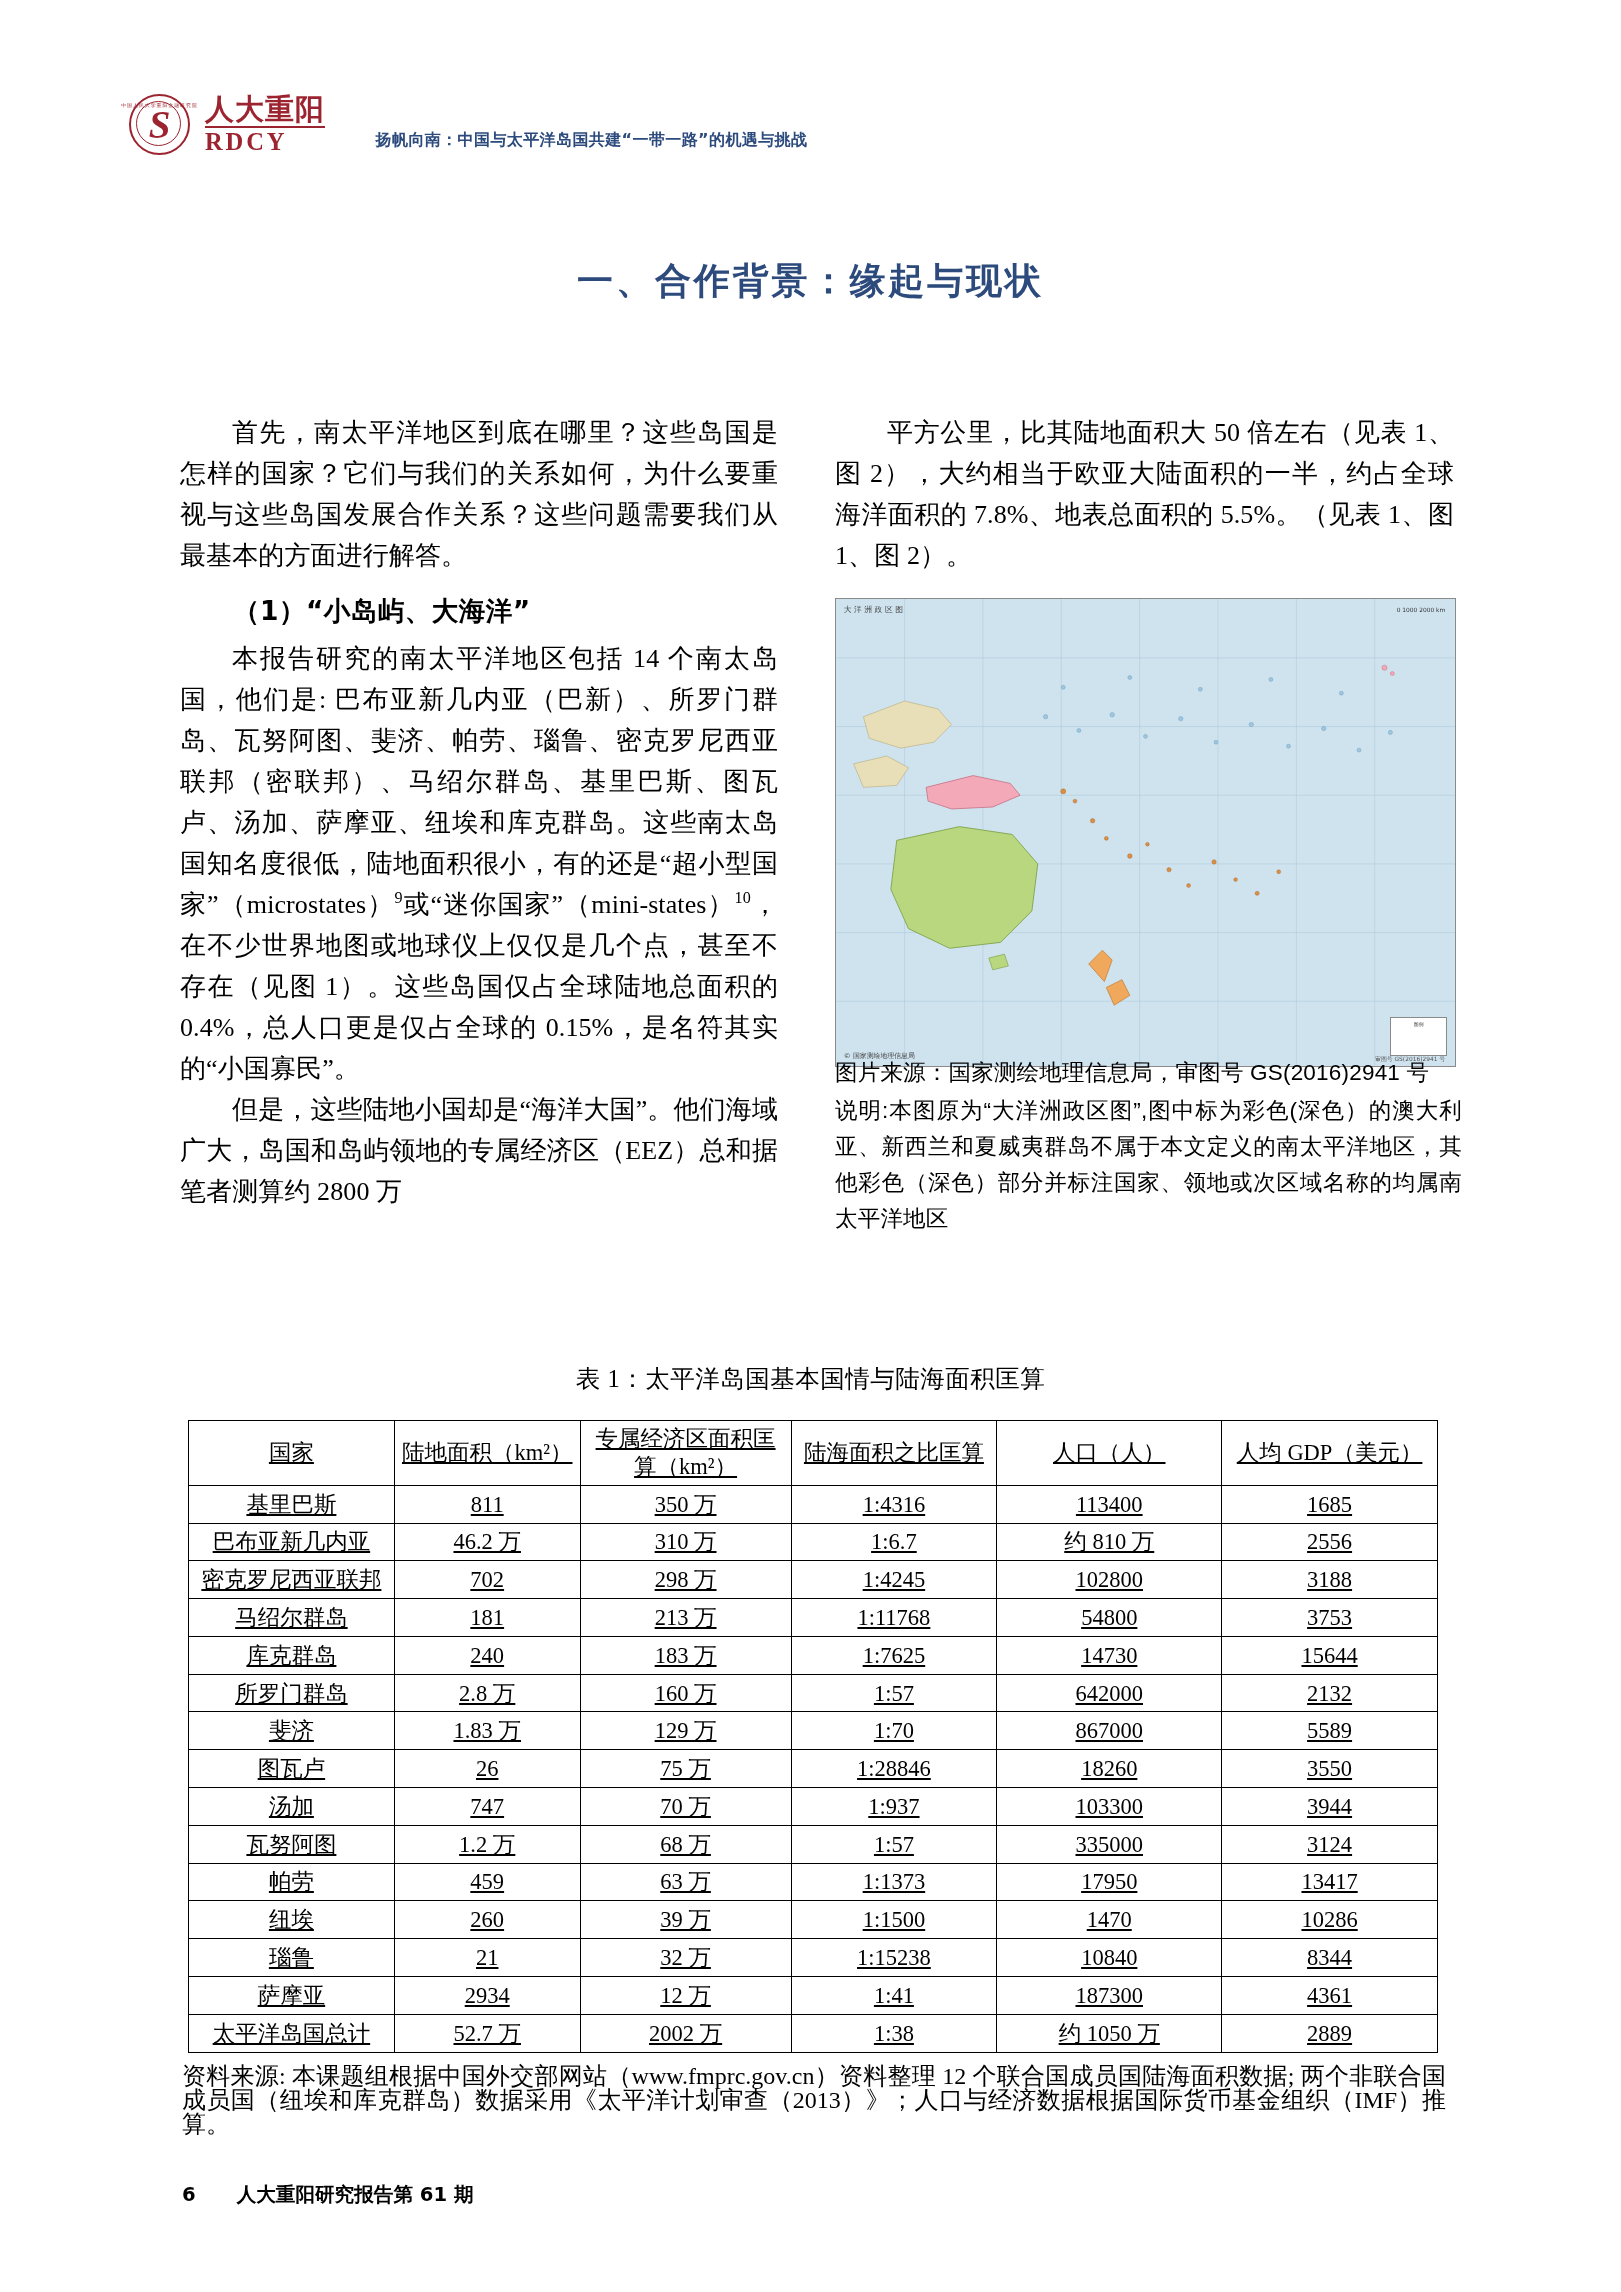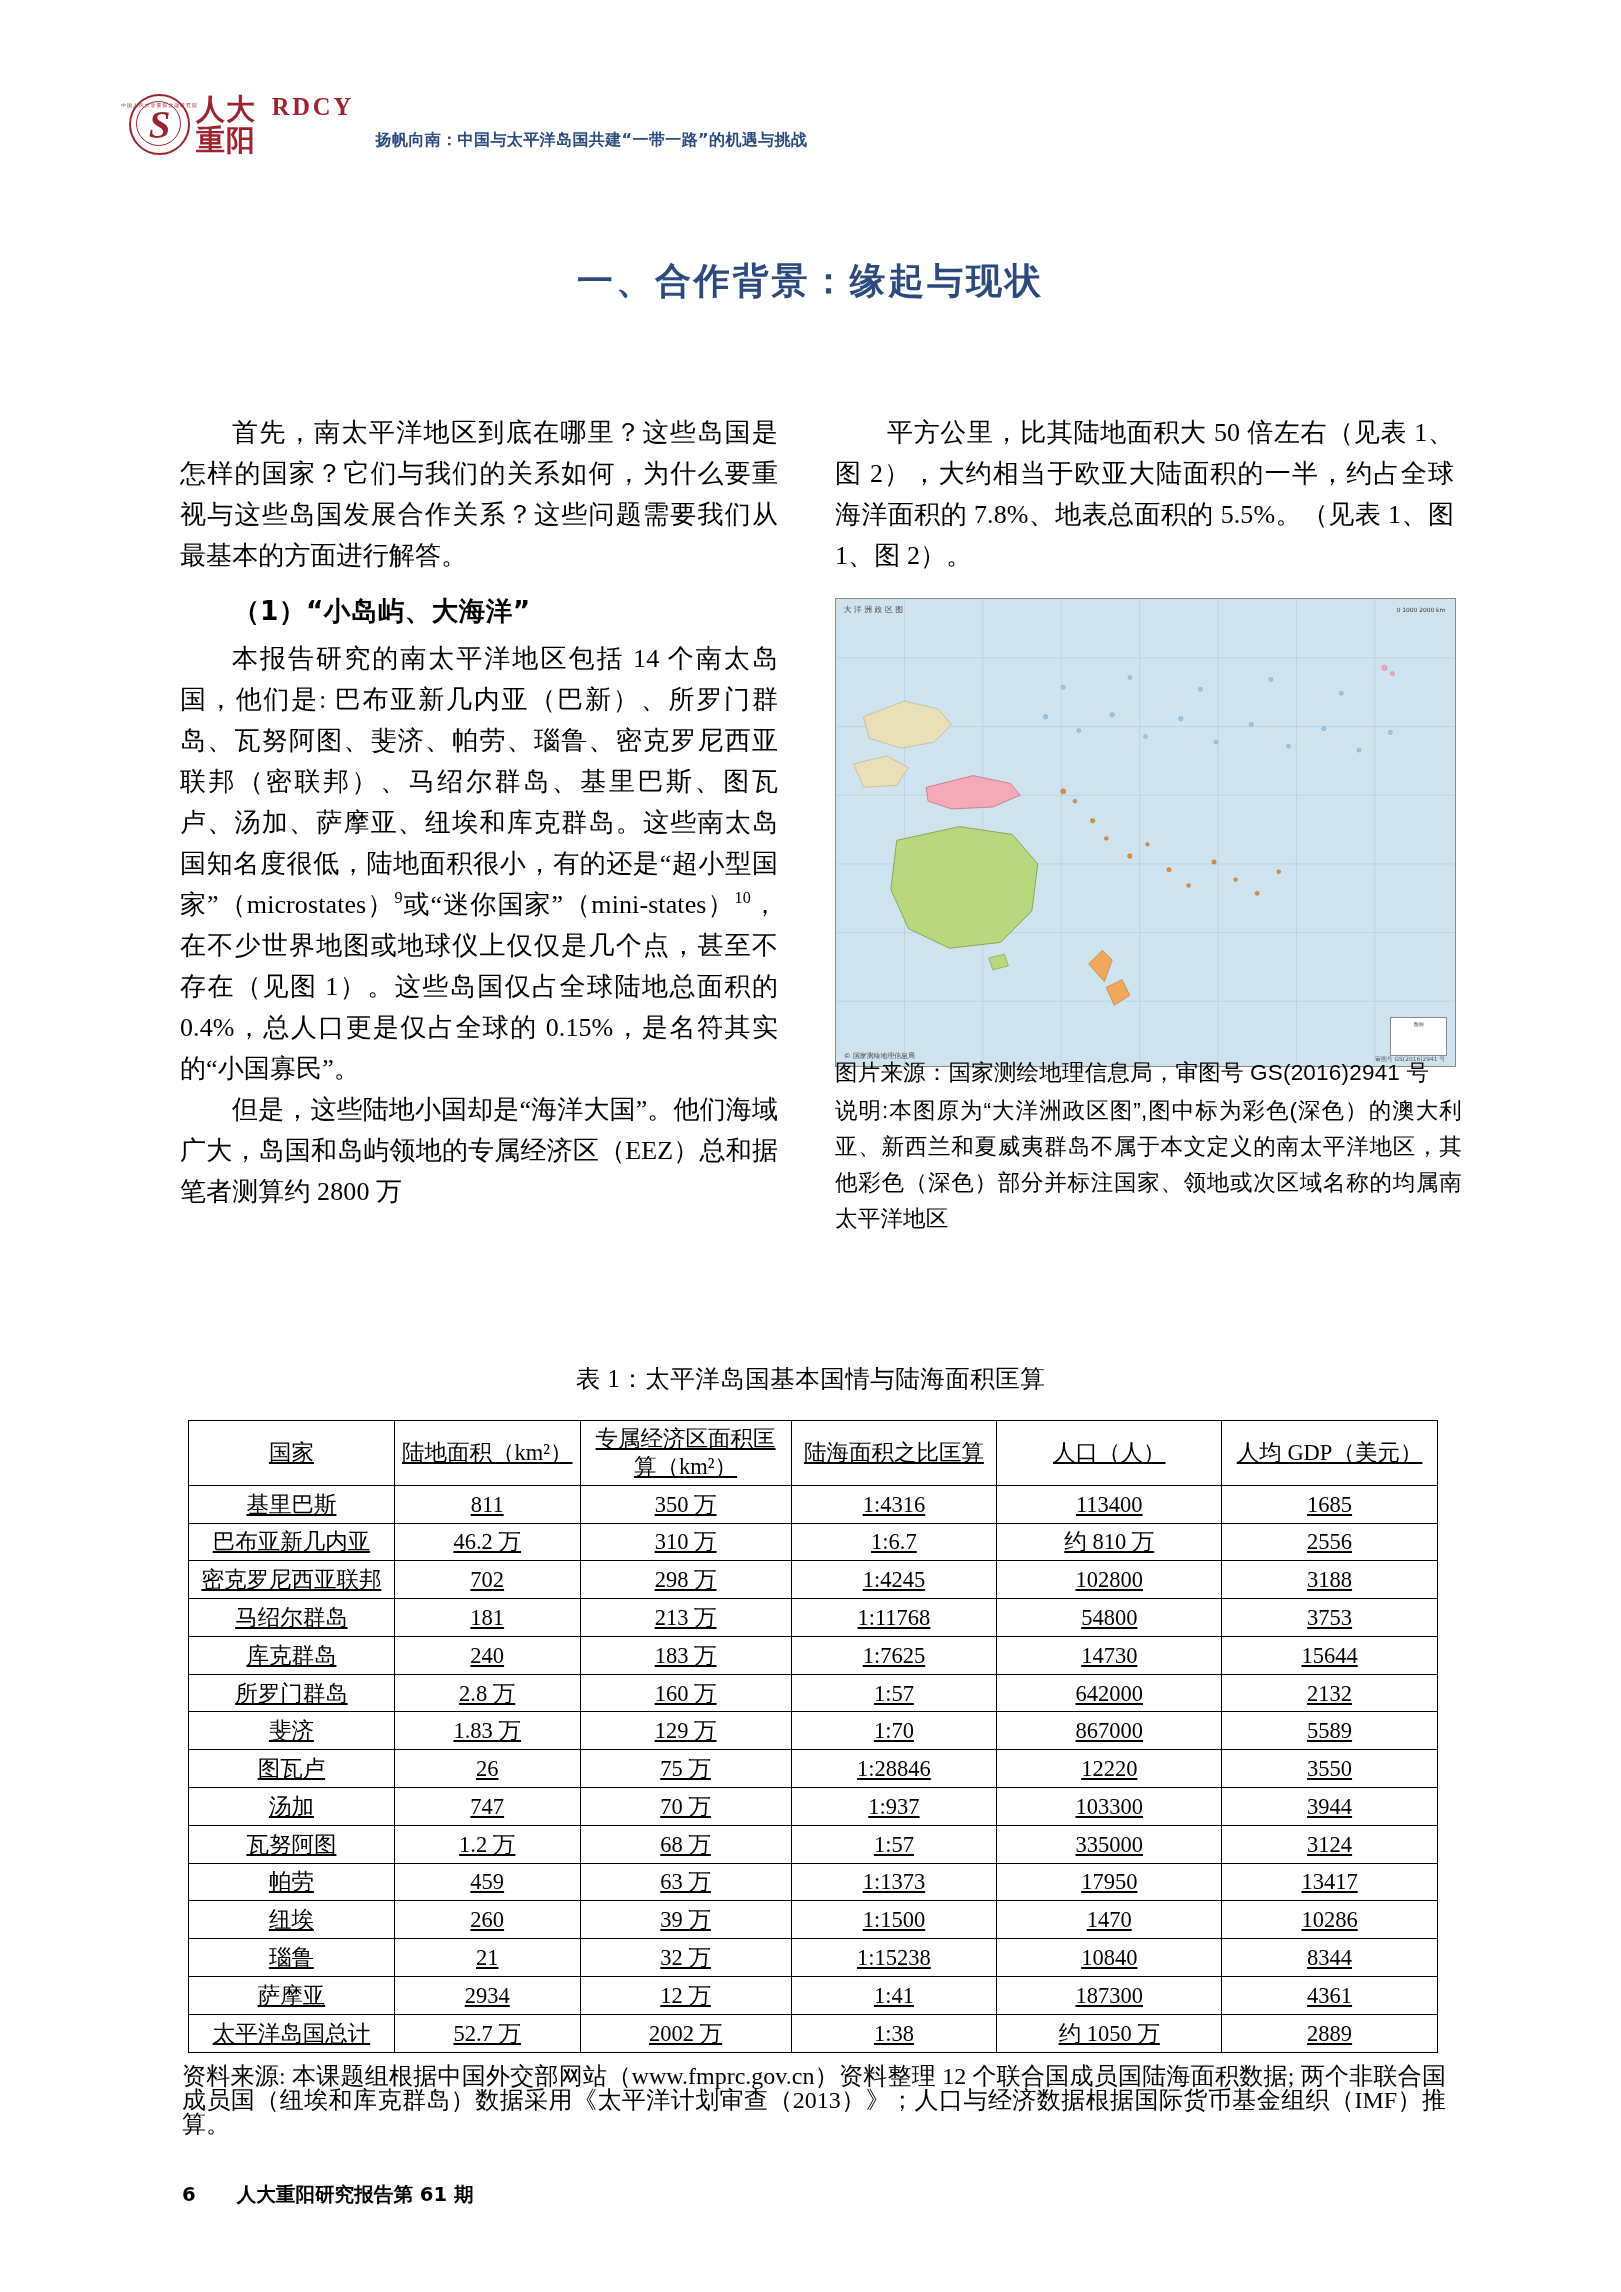--- a/index.html
+++ b/index.html
@@ -71,23 +71,23 @@
     left: 50%;
     top: 5.9px;
     transform: translateX(-50%);
     font-size: 4.9px;
     color: #9c2430;
     letter-spacing: 1px;
     white-space: nowrap;
     font-family: "DejaVu Sans", sans-serif;
   }
   .logo-text {
-    margin-left: 6px;
+    margin-left: 15px;
     display: flex;
-    flex-direction: row;
+    flex-direction: column;
     justify-content: space-between;
   }
   .logo-cn {
     font-family: "DejaVu Sans", sans-serif;
     font-size: 29px;
     font-weight: bold;
     color: #9c2430;
     line-height: 1.05;
     letter-spacing: 1px;
   }
@@ -503,21 +503,21 @@
         <td>129 万</td>
         <td>1:70</td>
         <td>867000</td>
         <td>5589</td>
       </tr>
       <tr>
         <td>图瓦卢</td>
         <td>26</td>
         <td>75 万</td>
         <td>1:28846</td>
-        <td>12220</td>
+        <td>18260</td>
         <td>3550</td>
       </tr>
       <tr>
         <td>汤加</td>
         <td>747</td>
         <td>70 万</td>
         <td>1:937</td>
         <td>103300</td>
         <td>3944</td>
       </tr>

